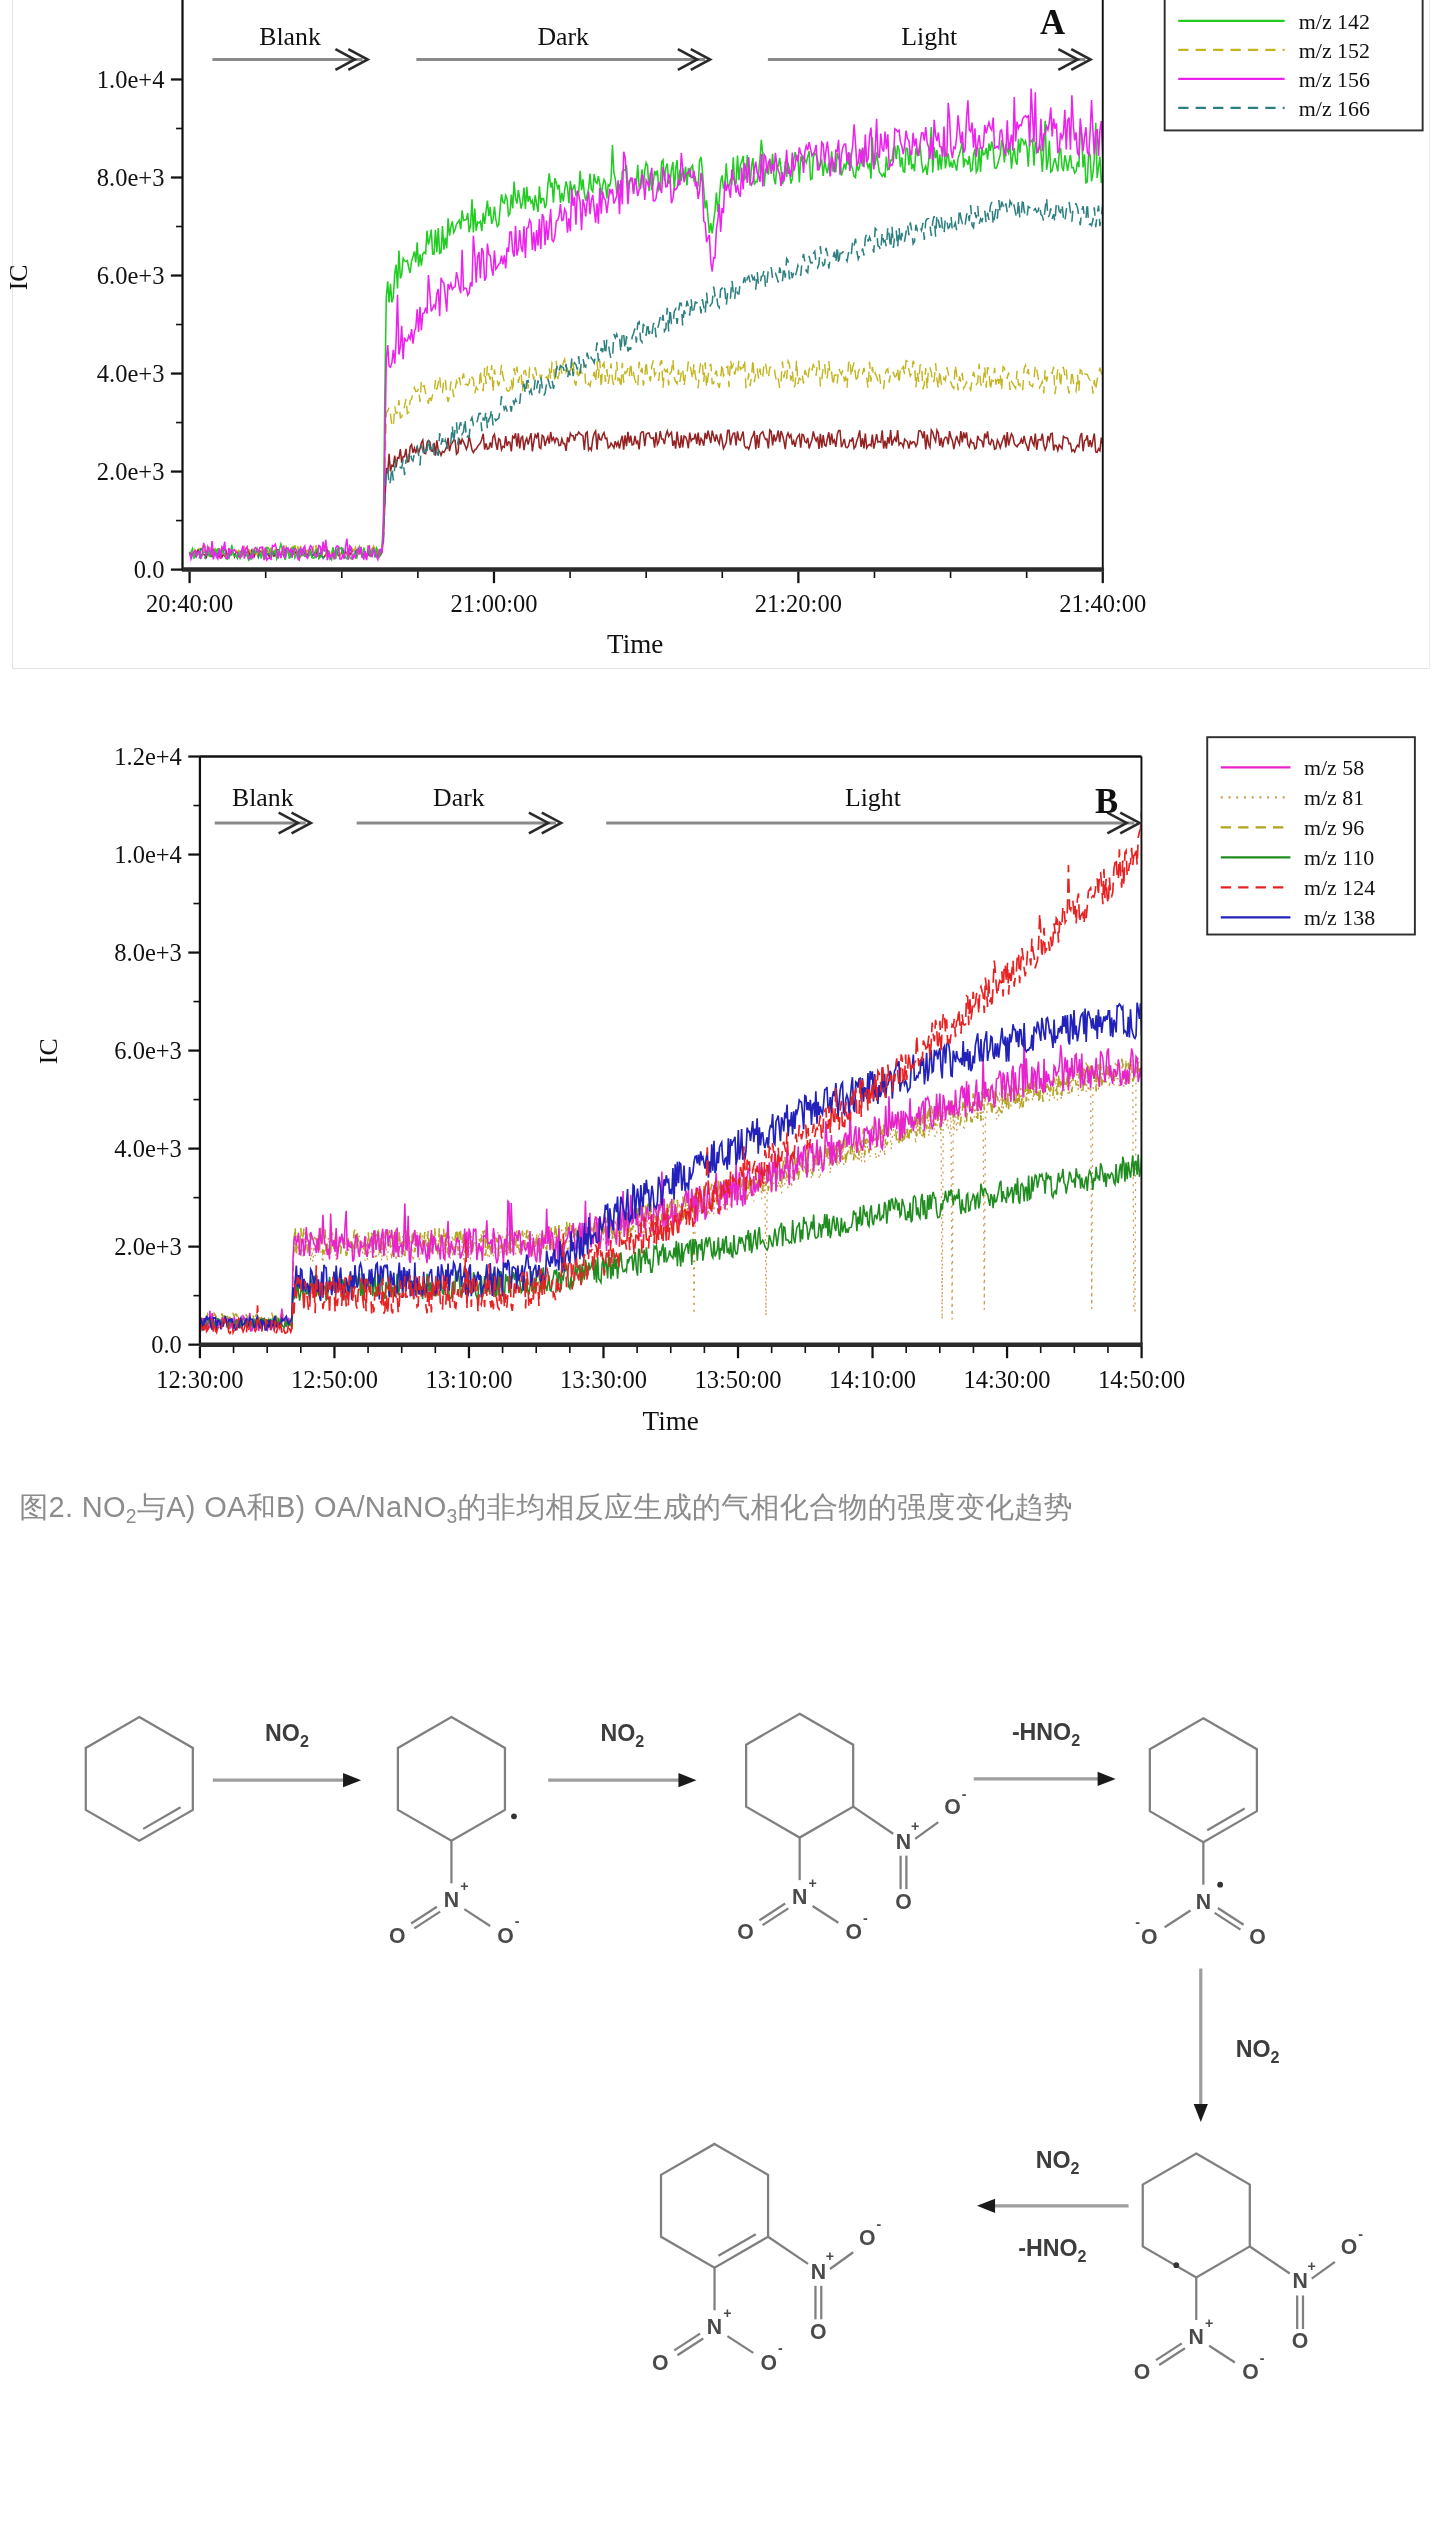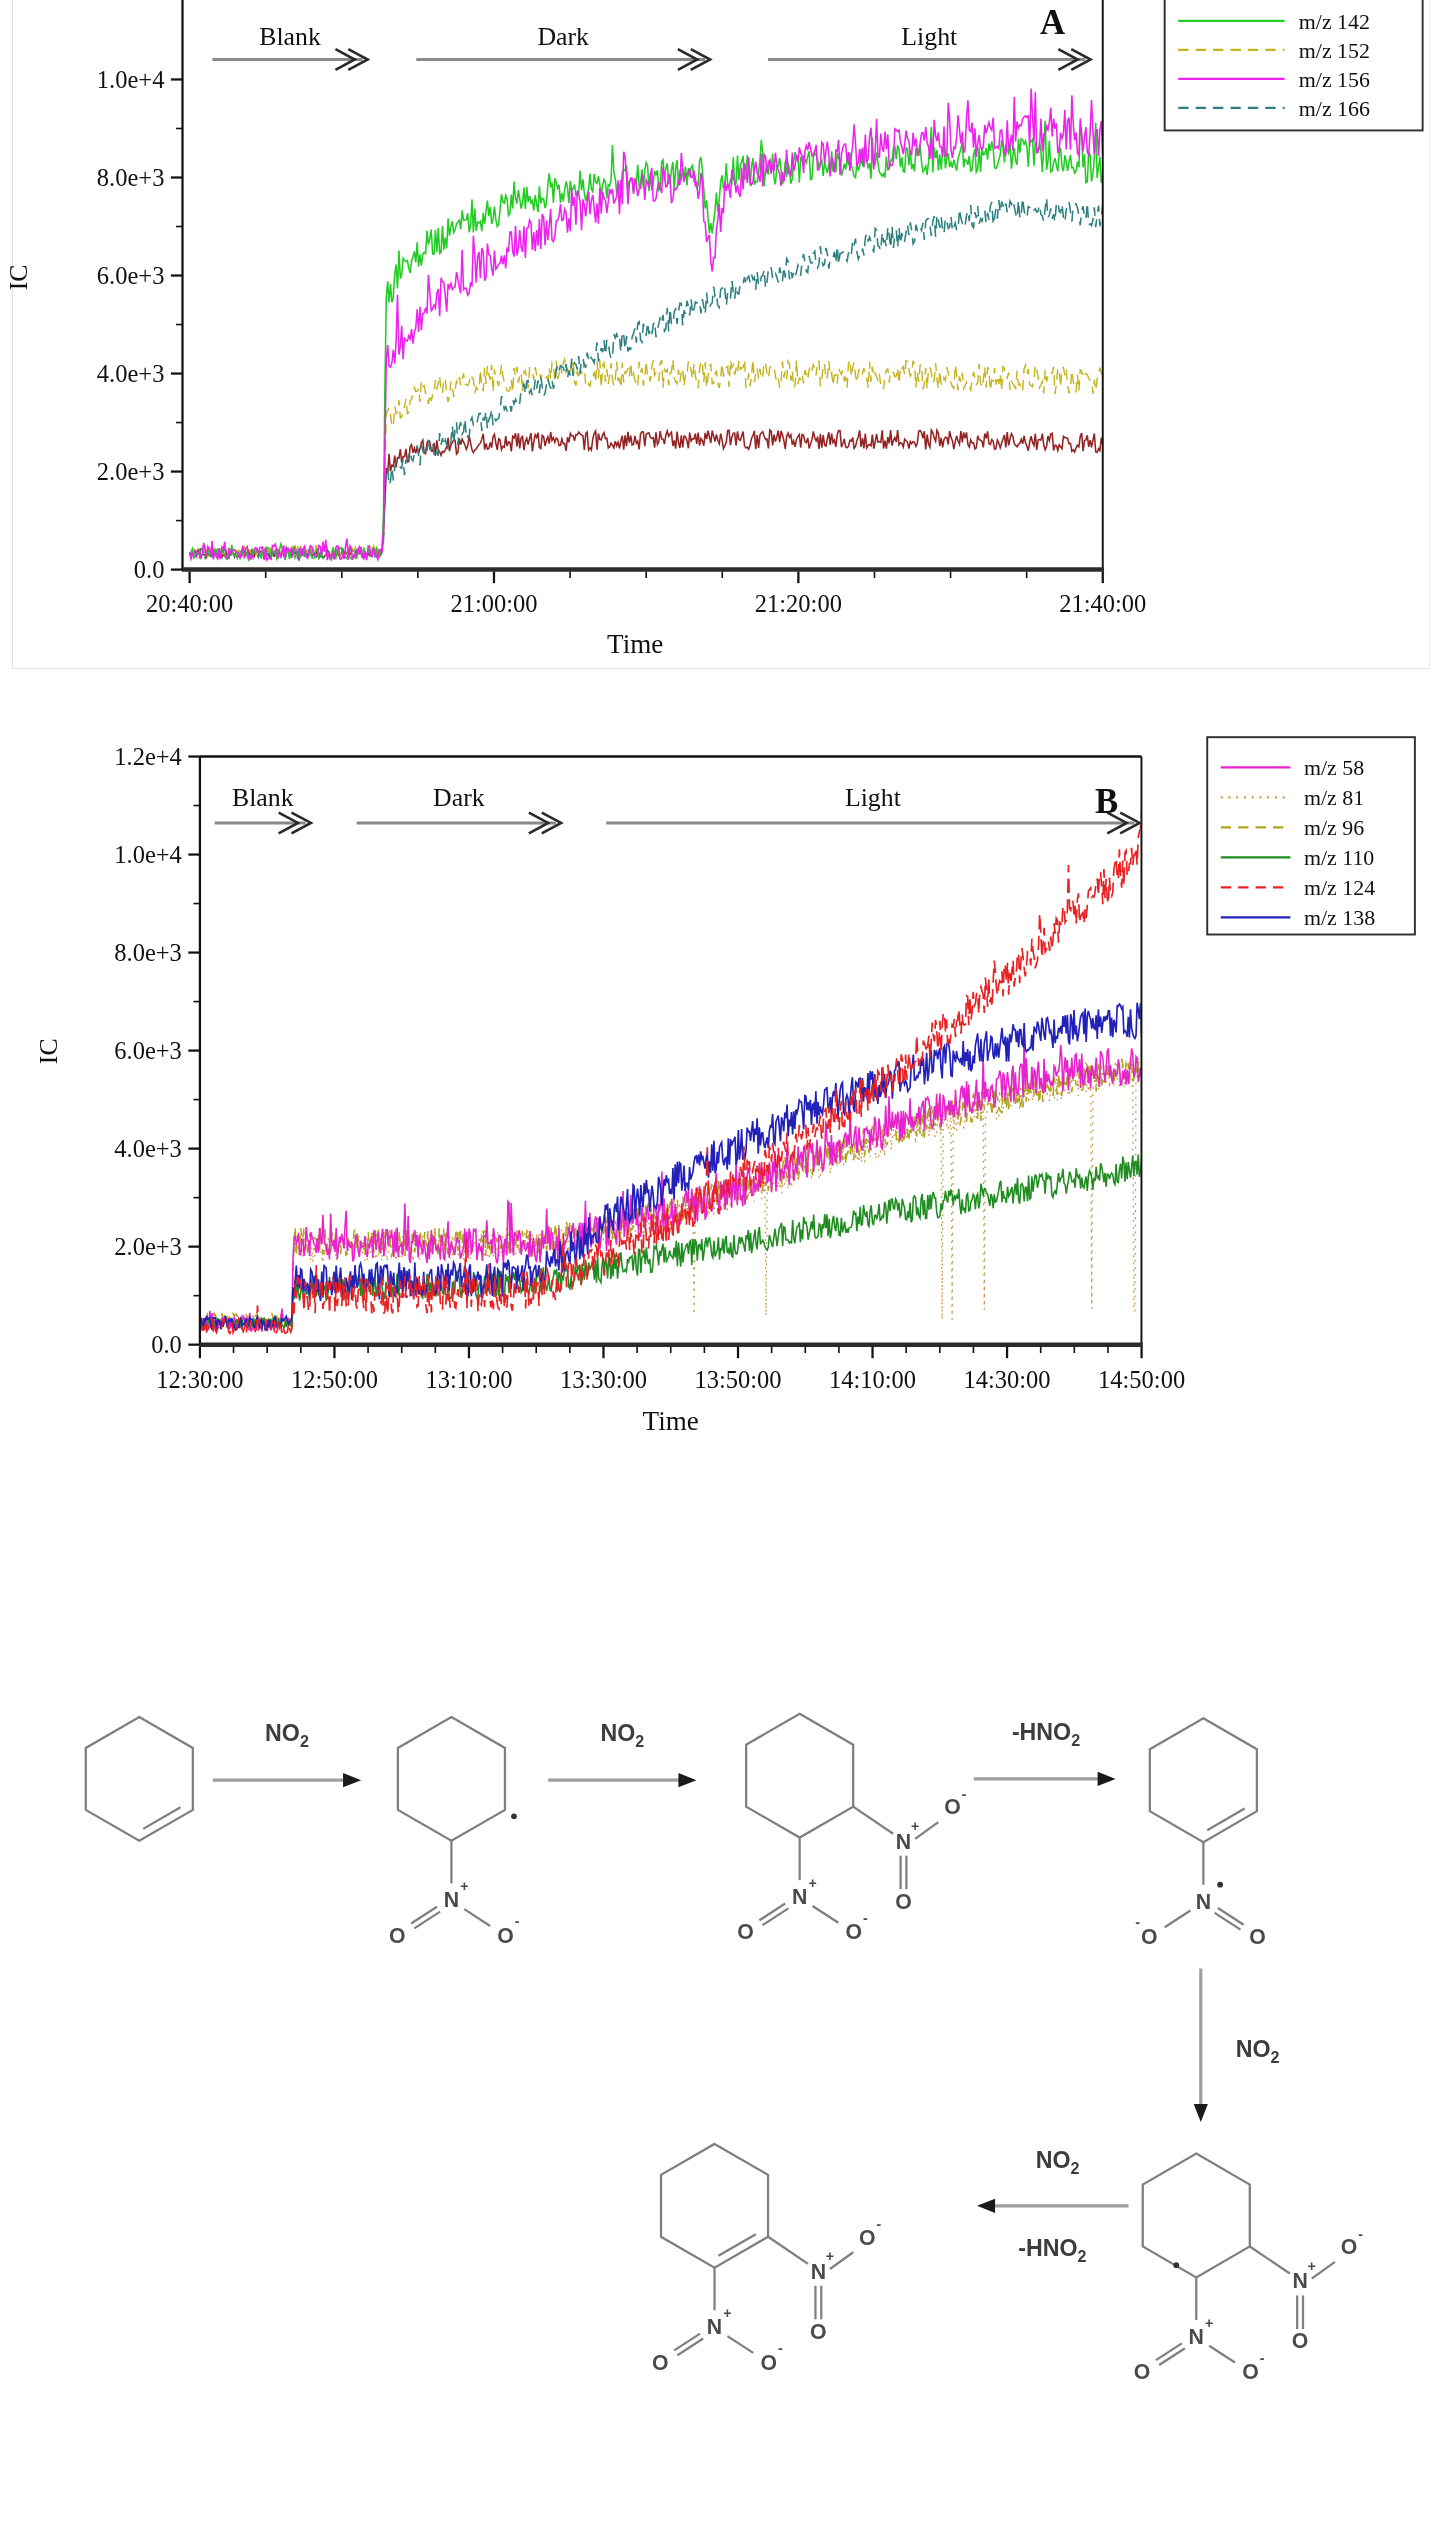--- a/index.html
+++ b/index.html
@@ -198,20 +198,23 @@
       <line x1="1893" y1="1283" x2="2001" y2="1283" stroke="#b0a41e" stroke-width="3.5" stroke-dasharray="16 11"></line>
       <text x="2022" y="1295" font-size="34" font-family="Liberation Serif, DejaVu Serif, serif" font-weight="normal" fill="#111" text-anchor="start">m/z 96</text>
       <line x1="1893" y1="1329.5" x2="2001" y2="1329.5" stroke="#1e8c1e" stroke-width="3.5"></line>
       <text x="2022" y="1341.5" font-size="34" font-family="Liberation Serif, DejaVu Serif, serif" font-weight="normal" fill="#111" text-anchor="start">m/z 110</text>
       <line x1="1893" y1="1376" x2="2001" y2="1376" stroke="#e82222" stroke-width="3.5" stroke-dasharray="16 11"></line>
       <text x="2022" y="1388" font-size="34" font-family="Liberation Serif, DejaVu Serif, serif" font-weight="normal" fill="#111" text-anchor="start">m/z 124</text>
       <line x1="1893" y1="1422.5" x2="2001" y2="1422.5" stroke="#2222bb" stroke-width="3.5"></line>
       <text x="2022" y="1434.5" font-size="34" font-family="Liberation Serif, DejaVu Serif, serif" font-weight="normal" fill="#111" text-anchor="start">m/z 138</text>
     </svg>
 
+  <div class="caption">
+    <span>图2. NO</span><span class="sub">2</span><span>与A) OA和B) OA/NaNO</span><span class="sub">3</span><span>的非均相反应生成的气相化合物的强度变化趋势</span>
+  </div>
 
   <svg id="mech" width="1451" height="813" viewBox="0 2560 2250 1260">
       <polygon points="216,2662 299,2710 299,2806 216,2854 133,2806 133,2710" fill="none" stroke="#7f7f7f" stroke-width="3.5"></polygon>
       <line x1="222" y1="2835.5" x2="280" y2="2802" stroke="#7f7f7f" stroke-width="3.5"></line>
       <line x1="330" y1="2760" x2="540" y2="2760" stroke="#9e9e9e" stroke-width="5"></line>
       <polygon points="560.0,2760.0 532.0,2771.0 532.0,2749.0" fill="#1a1a1a"></polygon>
       <text x="445" y="2700" font-size="36" font-weight="bold" fill="#3d3d3d" font-family="Liberation Sans, DejaVu Sans, sans-serif" text-anchor="middle"><tspan>NO</tspan><tspan font-size="25" dy="9">2</tspan></text>
       <polygon points="700,2662 783,2710 783,2806 700,2854 617,2806 617,2710" fill="none" stroke="#7f7f7f" stroke-width="3.5"></polygon>
       <circle cx="797" cy="2816" r="4.5" fill="#333"></circle>
       <line x1="700" y1="2854" x2="700" y2="2920" stroke="#7f7f7f" stroke-width="3.5"></line>

